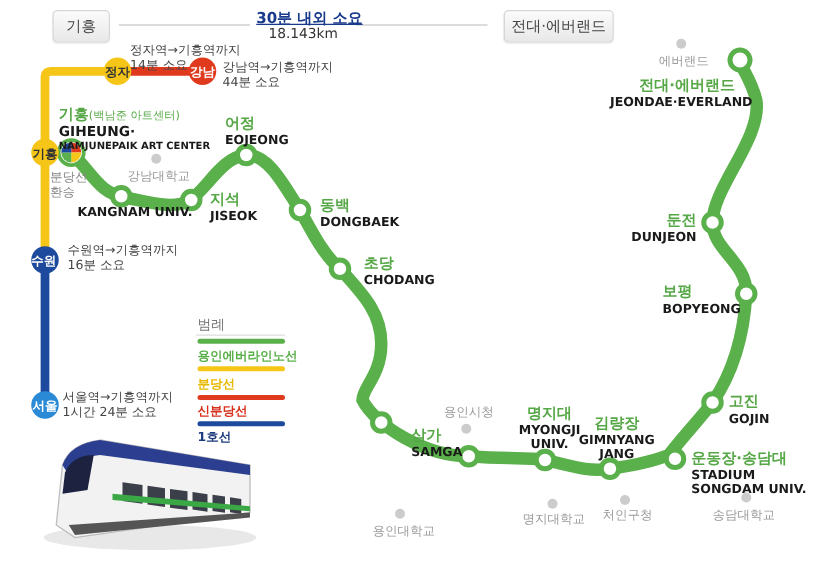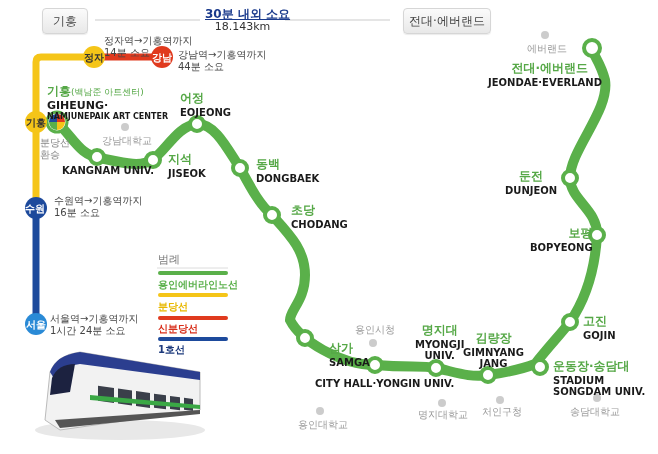--- a/index.html
+++ b/index.html
@@ -160,46 +160,45 @@
 </div>
 <div class="abs" style="left:291px; top:202px;">
   <div class="ko">초당</div>
   <div class="en">CHODANG</div>
 </div>
 <div class="abs" style="left:282px; top:340px;margin-left:47px;">
   <div class="ko">삼가</div>
   <div class="en">SAMGA</div>
 </div>
 <div class="abs" style="left:315px; top:378px;">
-  <div class="en">CITY HALL·YONGIN UNIV.</div>
 </div>
 <div class="abs" style="left:415px; top:322px; text-align:center;">
   <div class="ko">명지대</div>
   <div class="en">MYONGJI</div>
   <div class="en">UNIV.</div>
 </div>
 <div class="abs" style="left:463px; top:330px; text-align:center;">
   <div class="ko">김량장</div>
   <div class="en">GIMNYANG</div>
   <div class="en">JANG</div>
 </div>
 <div class="abs" style="left:553px; top:358px;">
   <div class="ko">운동장·송담대</div>
   <div class="en">STADIUM</div>
   <div class="en">SONGDAM UNIV.</div>
 </div>
 <div class="abs" style="left:583px; top:313px;">
   <div class="ko">고진</div>
   <div class="en">GOJIN</div>
 </div>
-<div class="abs" style="left:530px; top:225px; text-align:right;">
+<div class="abs" style="left:530px; top:225px; ">
   <div class="ko">보평</div>
   <div class="en">BOPYEONG</div>
 </div>
-<div class="abs" style="left:505px; top:168px; text-align:center;">
+<div class="abs" style="left:505px; top:168px; text-align:right;">
   <div class="ko">둔전</div>
   <div class="en">DUNJEON</div>
 </div>
 <div class="abs" style="left:488px; top:60px; text-align:right; width:100px;">
   <div class="ko">전대·에버랜드</div>
   <div class="en">JEONDAE·EVERLAND</div>
 </div>
 
 <div class="abs poi" style="left:102px; top:134px;">강남대학교</div>
 <div class="abs poi" style="left:355px; top:323px;">용인시청</div>

